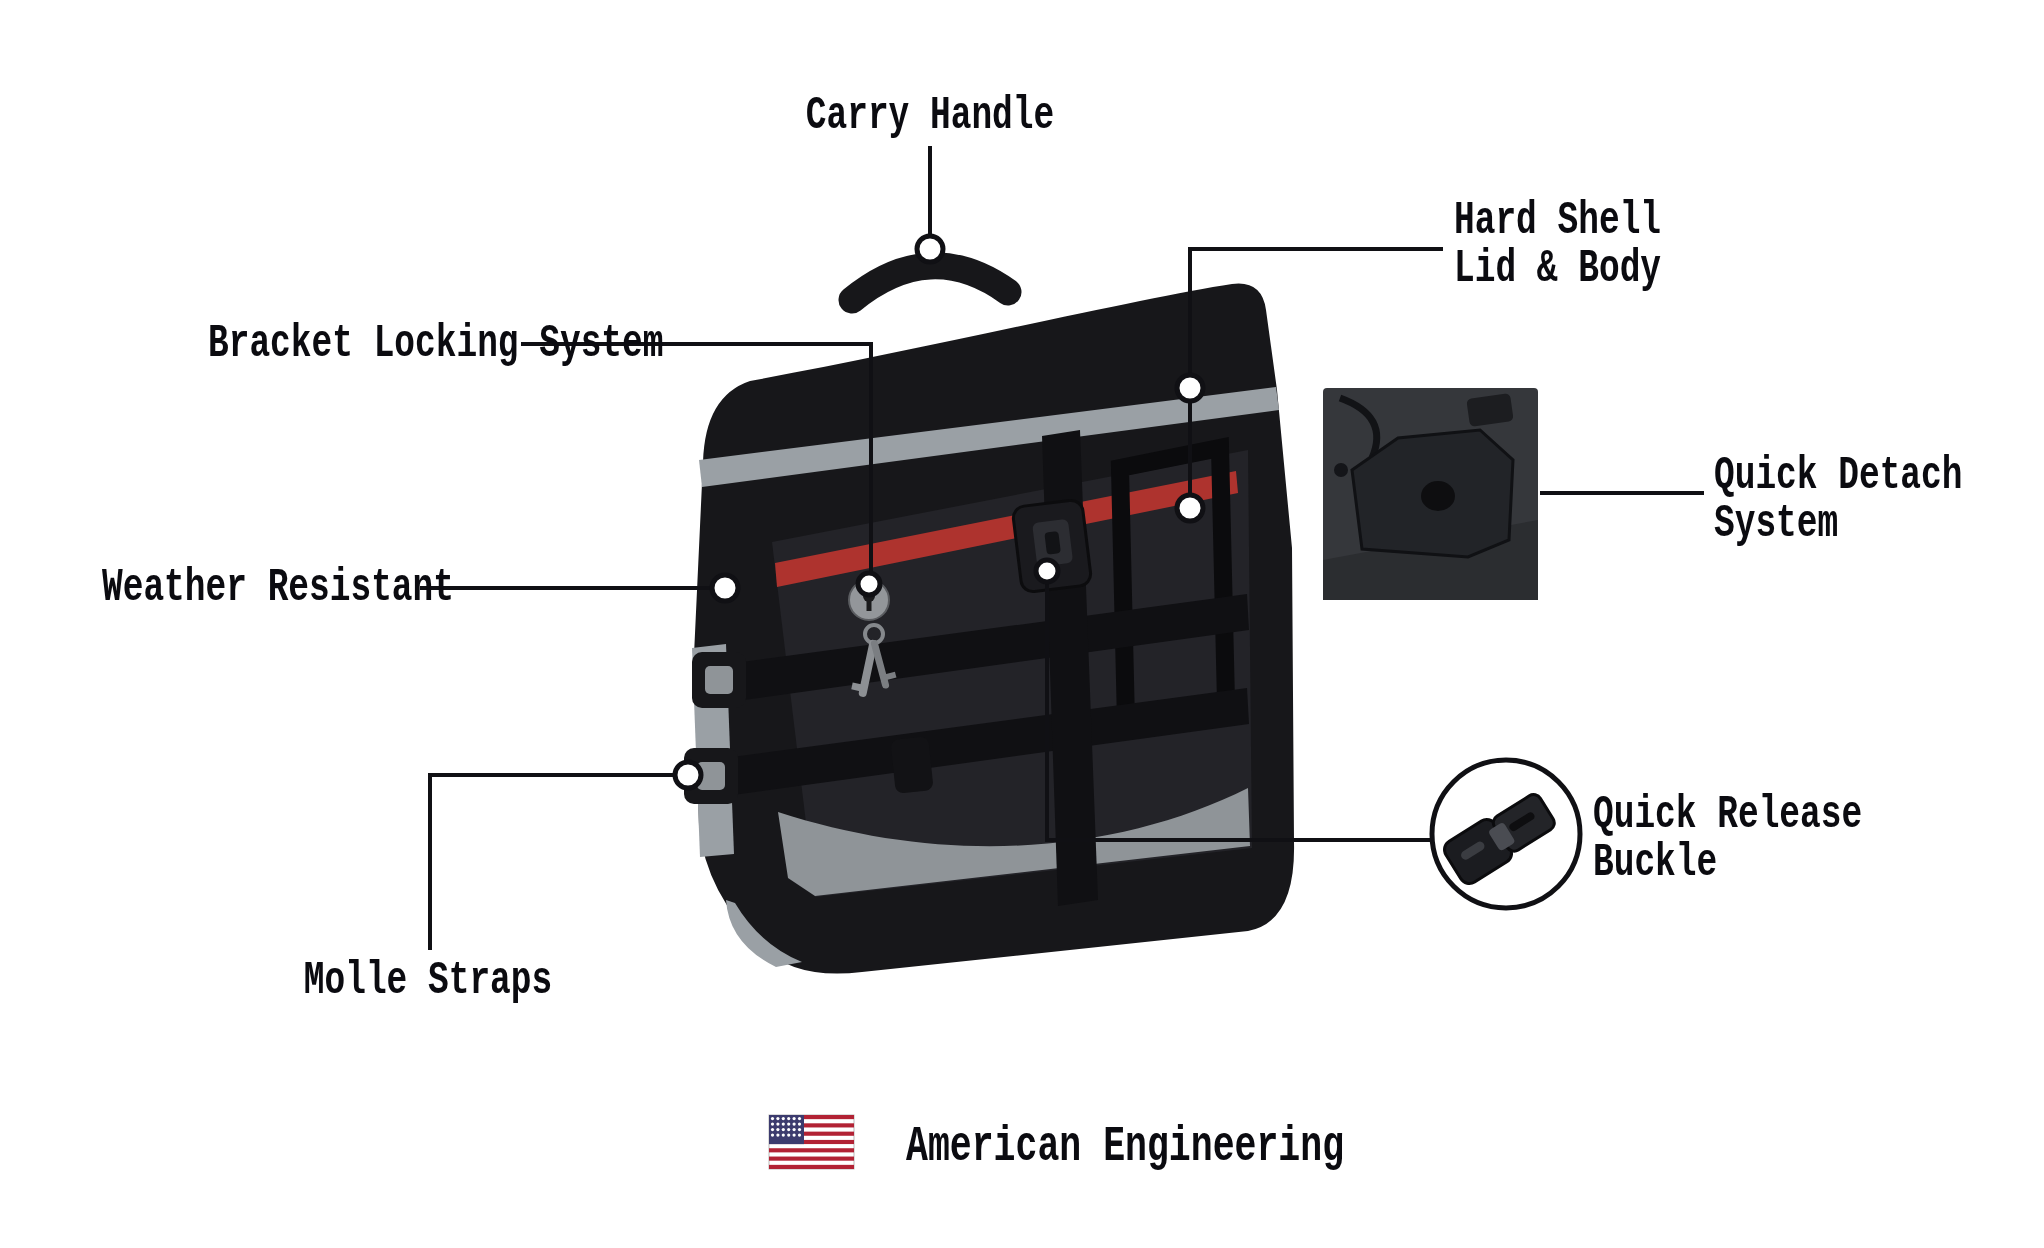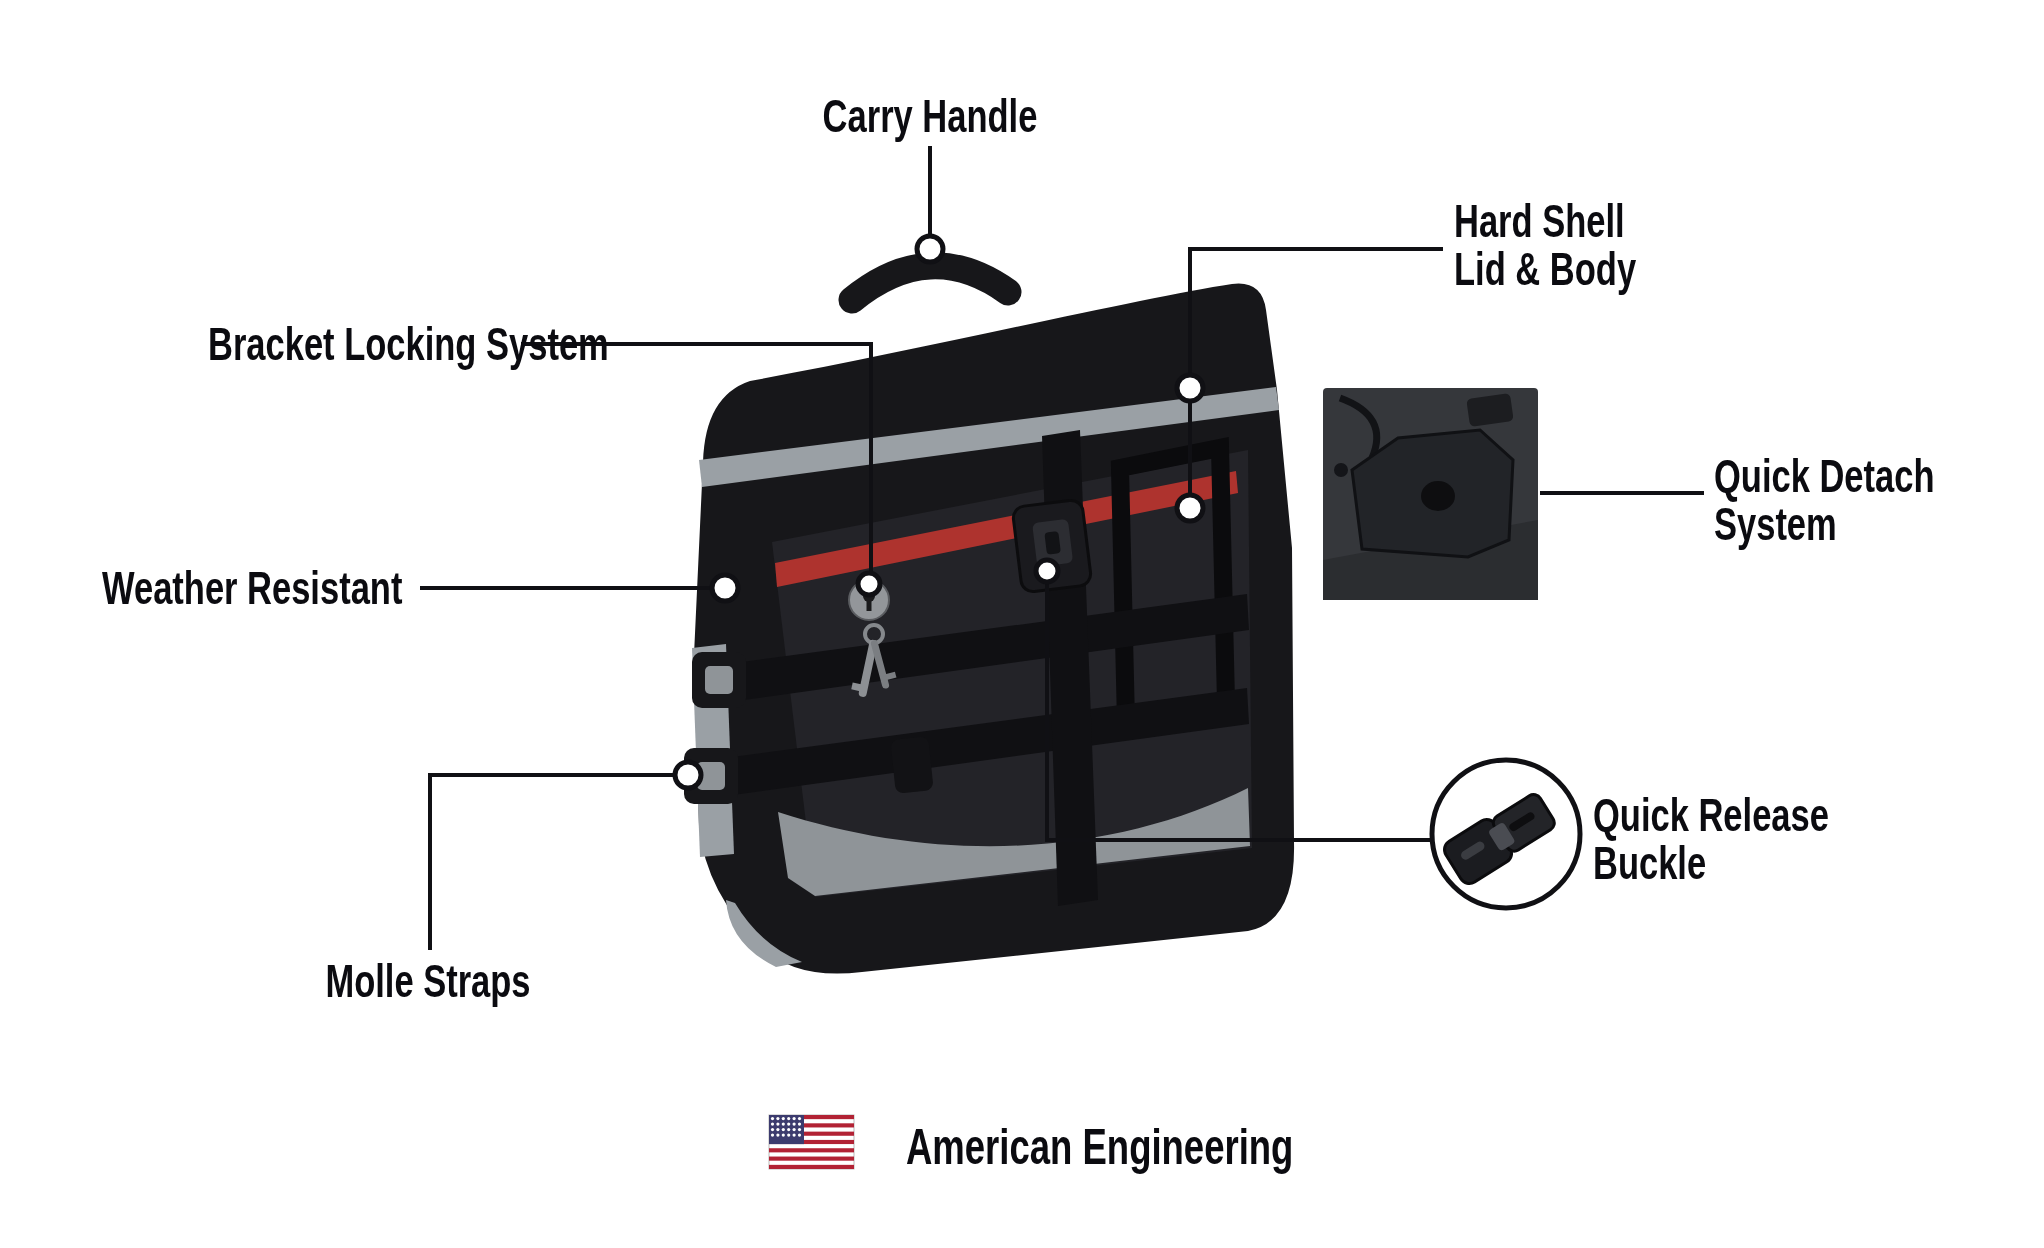--- a/index.html
+++ b/index.html
@@ -2,21 +2,21 @@
 <html><head>
 <meta charset="utf-8">
 <style>
   html, body { margin: 0; padding: 0; background: #ffffff; }
   .canvas {
     position: relative;
     width: 2044px;
     height: 1248px;
     background: #ffffff;
     overflow: hidden;
-    font-family: Liberation Sans, sans-serif;
+    font-family: Liberation Mono, monospace;
   }
   .art {
     position: absolute;
     inset: 0;
     width: 2044px;
     height: 1248px;
   }
   .label {
     position: absolute;
     font-weight: 700;

